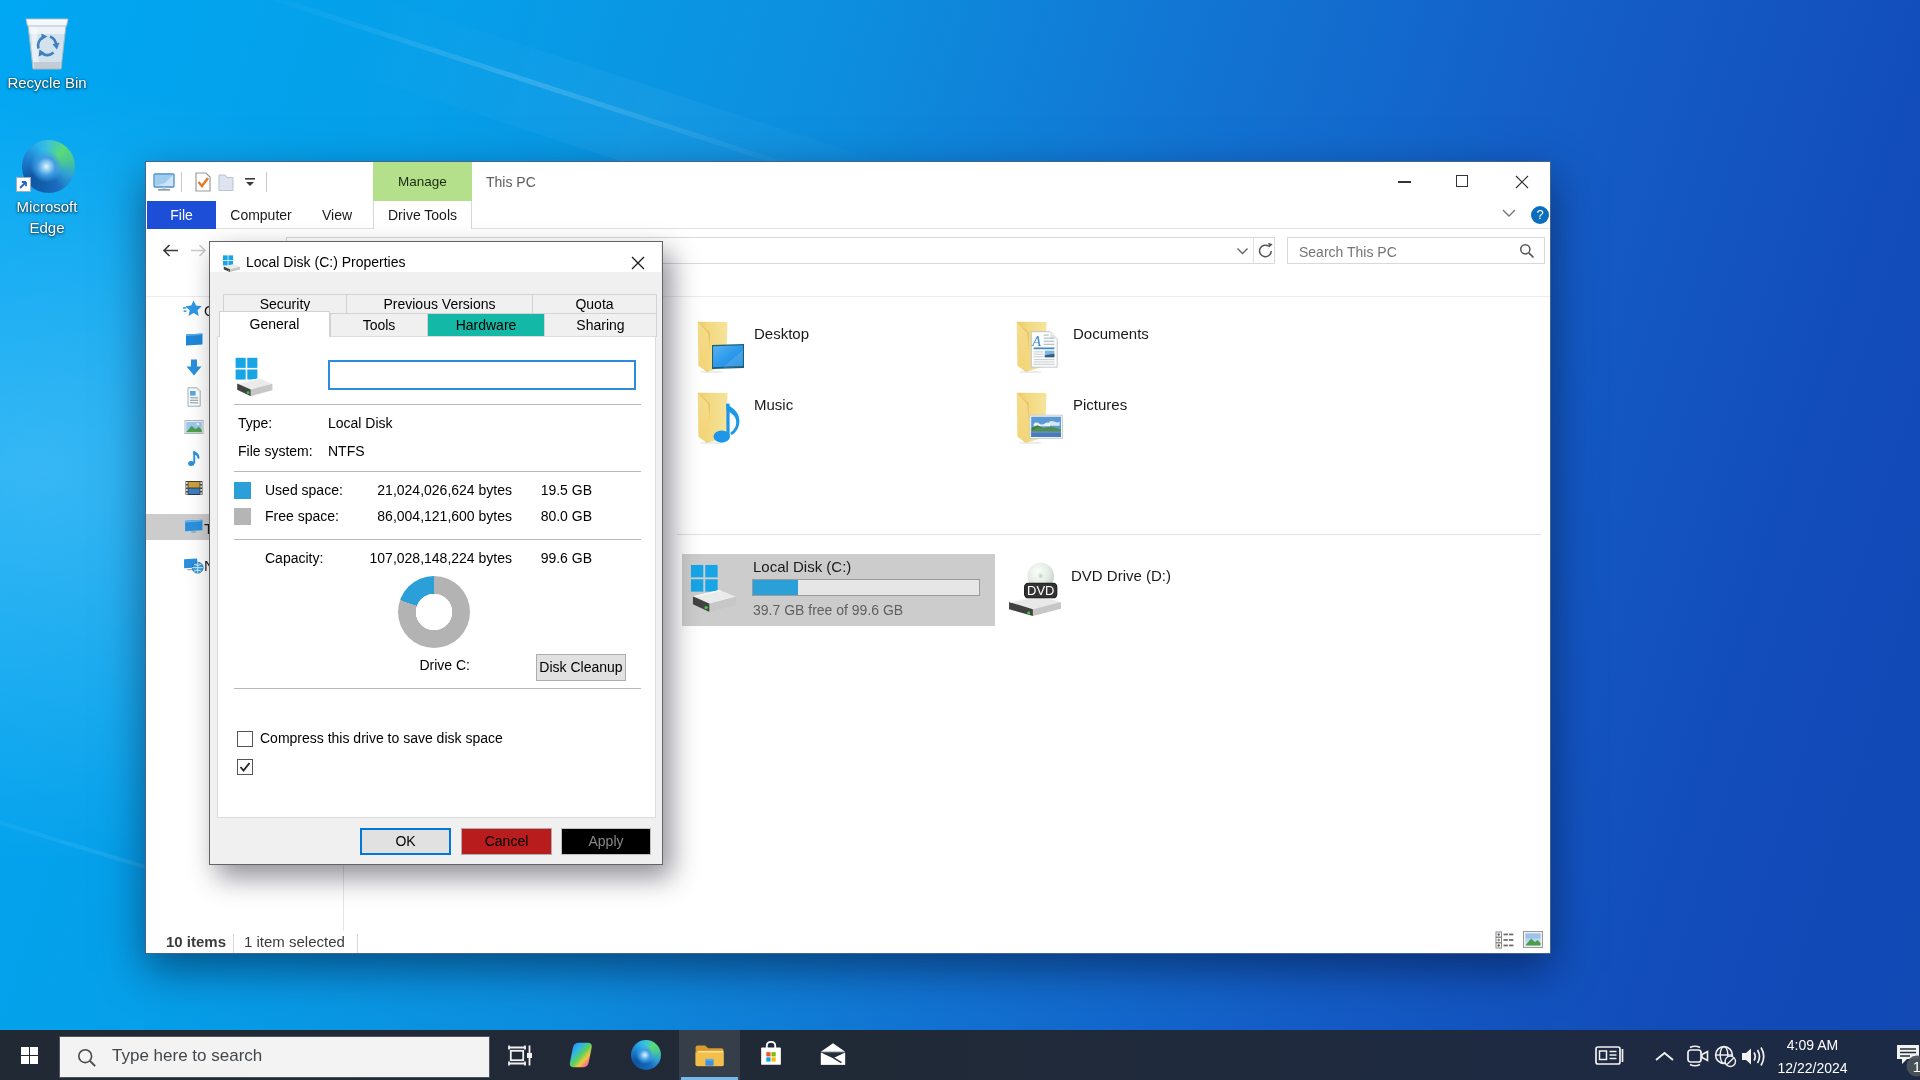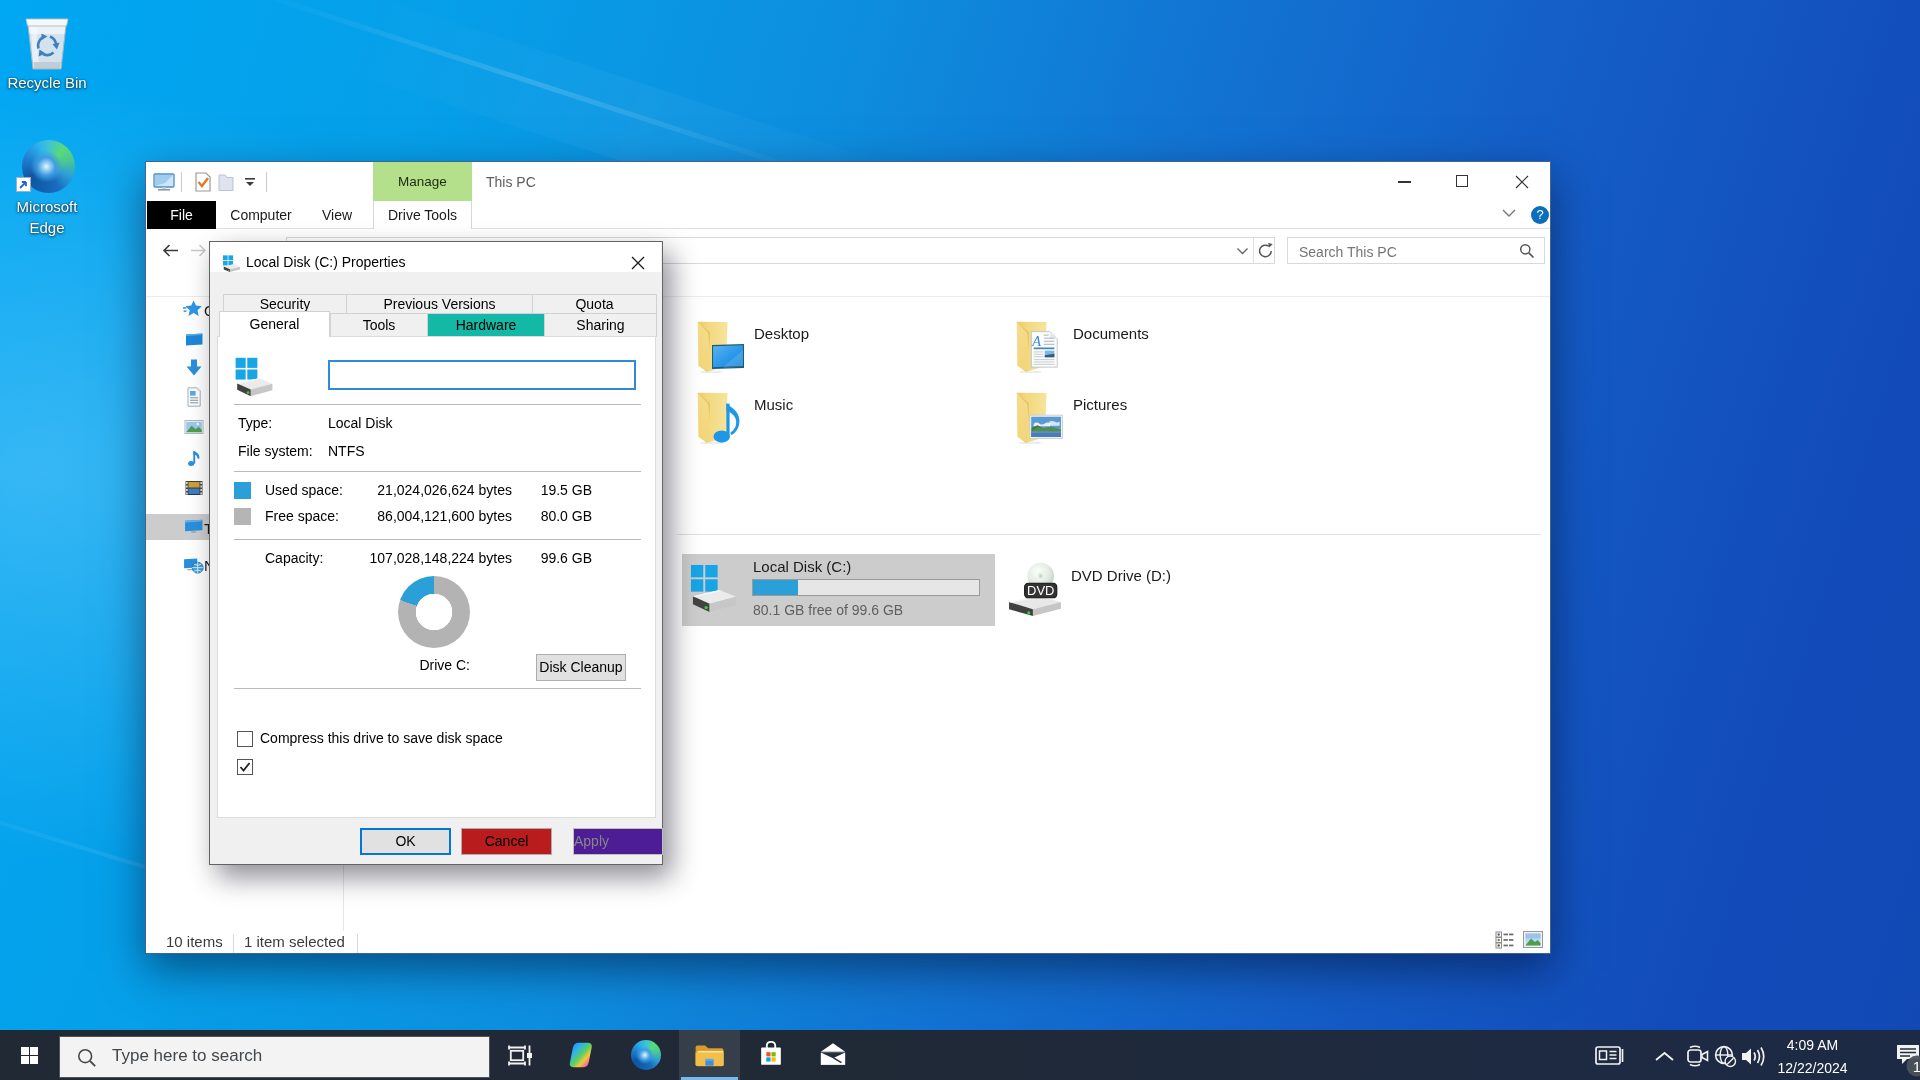--- a/index.html
+++ b/index.html
@@ -257,21 +257,21 @@
 
   <div class="winrel" style="left:1252px; top:19px; width:13px; height:1.5px; background:#333;"></div>
   <div class="winrel" style="left:1310px; top:13px; width:12px; height:12px; border:1.2px solid #333;"></div>
   <div class="winrel" style="left:1369px; top:13px;">
       <svg width="14" height="14" viewBox="0 0 14 14">
         <path d="M1,1 L13,13 M13,1 L1,13" stroke="#333" stroke-width="1.2"></path>
       </svg>
     </div>
 
   <div class="winrel" style="left:0; top:39px; width:1404px; height:28px; background:#fff; border-bottom:1px solid #e2e2e2;"></div>
-  <div class="winrel" style="left:1px; top:39px; width:69px; height:28px; background:#000000; color:#fff; font-size:14px; text-align:center; line-height:28px;">File</div>
+  <div class="winrel" style="left:1px; top:39px; width:69px; height:28px; background:#1d4ed8; color:#fff; font-size:14px; text-align:center; line-height:28px;">File</div>
   <div class="winrel" style="left:80px; top:39px; width:70px; font-size:14px; color:#1a1a1a; text-align:center; line-height:28px;">Computer</div>
   <div class="winrel" style="left:163px; top:39px; width:56px; font-size:14px; color:#1a1a1a; text-align:center; line-height:28px;">View</div>
   <div class="winrel" style="left:227px; top:39px; width:99px; height:28px; border-left:1px solid #d8d8d8; border-right:1px solid #d8d8d8; font-size:14px; color:#1a1a1a; text-align:center; line-height:28px; background:#fff;">Drive Tools</div>
   <div class="winrel" style="left:1355px; top:46px;">
       <svg width="16" height="10" viewBox="0 0 16 10">
         <path d="M2,2 L8,8 L14,2" stroke="#777" stroke-width="1.4" fill="none"></path>
       </svg>
     </div>
   <div class="winrel" style="left:1385px; top:44px; width:18px; height:18px; border-radius:50%; background:#0a6ebd; color:#fff; font-size:13px; text-align:center; line-height:18px;">?</div>
 
@@ -435,30 +435,30 @@
   <div class="winrel" style="left:536px; top:392px; width:313px; height:72px; background:#cccccc;"></div>
   <div class="winrel" style="left:543px; top:402px;">
       <svg width="49" height="49" viewBox="0 0 50 50">
         <use href="#drv"></use>
       </svg>
     </div>
   <div class="winrel" style="left:607px; top:396px; font-size:15px; color:#1a1a1a;">Local Disk (C:)</div>
   <div class="winrel" style="left:606px; top:417px; width:228px; height:17px; border:1px solid #9a9a9a; background:#e6e6e6;">
     <div style="position:absolute; left:0; top:0; width:45px; height:15px; background:#2b9fd8;"></div>
   </div>
-  <div class="winrel" style="left:607px; top:440px; font-size:14px; color:#5f5f5f;">80.1 GB free of 99.6 GB</div>
+  <div class="winrel" style="left:607px; top:440px; font-size:14px; color:#5f5f5f;">39.7 GB free of 99.6 GB</div>
 
   <div class="winrel" style="left:862px; top:400px;">
       <svg width="54" height="54" viewBox="0 0 52 52">
         <use href="#dvdy"></use>
       </svg>
     </div>
   <div class="winrel" style="left:925px; top:405px; font-size:15px; color:#1a1a1a;">DVD Drive (D:)</div>
 
-  <div class="winrel" style="left:20px; top:771px; font-size:15px; color:#3b3b3b;">10 items</div>
+  <div class="winrel" style="left:20px; top:771px; font-size:15px; color:#3b3b3b;font-weight:bold;">10 items</div>
   <div class="winrel" style="left:87px; top:772px; width:1px; height:19px; background:#d9d9d9;"></div>
   <div class="winrel" style="left:98px; top:771px; font-size:15px; color:#3b3b3b;">1 item selected</div>
   <div class="winrel" style="left:211px; top:772px; width:1px; height:19px; background:#d9d9d9;"></div>
   <div class="winrel" style="left:1349px; top:769px;">
       <svg width="20" height="18" viewBox="0 0 20 18">
     <rect x="1" y="1" width="5.5" height="5" fill="none" stroke="#8a8a8a" stroke-width="1"></rect>
         <circle cx="3.7" cy="3.5" r="1.2" fill="#4a6a8a"></circle>
     <rect x="1" y="6.5" width="5.5" height="5" fill="none" stroke="#8a8a8a" stroke-width="1"></rect>
         <circle cx="3.7" cy="9" r="1.2" fill="#8a7a3a"></circle>
     <rect x="1" y="12" width="5.5" height="5" fill="none" stroke="#8a8a8a" stroke-width="1"></rect>
@@ -548,21 +548,21 @@
   <div class="abs" style="left:27px; top:489px; width:16px; height:16px; background:#fff; border:1px solid #555;"></div>
   <div class="abs" style="left:50px; top:488px; font-size:14px; white-space:nowrap;">Compress this drive to save disk space</div>
   <div class="abs" style="left:27px; top:517px; width:16px; height:16px; background:#fff; border:1px solid #555;">
     <svg width="14" height="14" viewBox="0 0 14 14" style="position:absolute;left:0;top:0;">
         <path d="M2.5,7 L5.5,10.5 L11.5,3" stroke="#222" stroke-width="1.8" fill="none"></path>
       </svg>
   </div>
 
   <div class="abs" style="left:150px; top:586px; width:91px; height:27px; background:#e1e1e1; border:2px solid #0078d7; font-size:14px; text-align:center; line-height:23px;">OK</div>
   <div class="abs" style="left:251px; top:586px; width:91px; height:27px; background:#b91c1c; border:1px solid #adadad; font-size:14px; text-align:center; line-height:25px;">Cancel</div>
-  <div class="abs" style="left:351px; top:586px; width:90px; height:27px; background:#4c1d95; border:1px solid #bfbfbf; color:#868686; font-size:14px; text-align:left; line-height:25px;margin-left:12px;">Apply</div>
+  <div class="abs" style="left:351px; top:586px; width:90px; height:27px; background:#000000; border:1px solid #bfbfbf; color:#868686; font-size:14px; text-align:center; line-height:25px;">Apply</div>
 </div>
 
 <div id="taskbar">
   <div class="tseg" style="left:21px; top:17px;">
       <svg width="17" height="17" viewBox="0 0 17 17">
     <rect x="0" y="0" width="8" height="8" fill="#fff"></rect>
         <rect x="9" y="0" width="8" height="8" fill="#fff"></rect>
     <rect x="0" y="9" width="8" height="8" fill="#fff"></rect>
         <rect x="9" y="9" width="8" height="8" fill="#fff"></rect>
   </svg>

